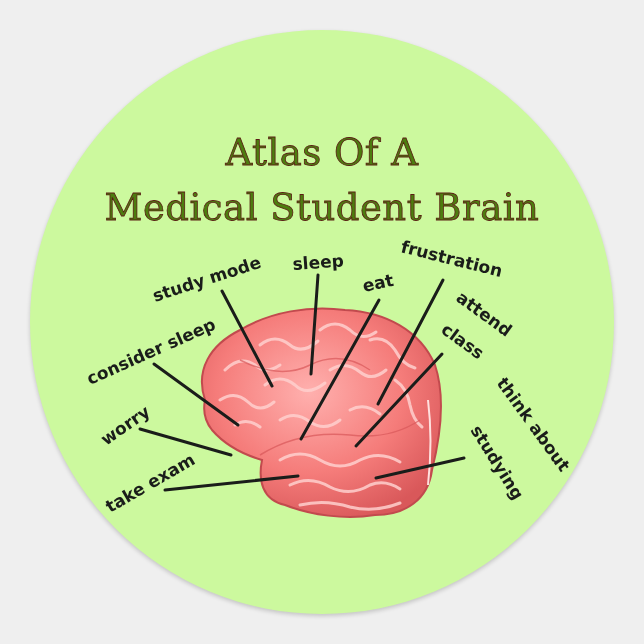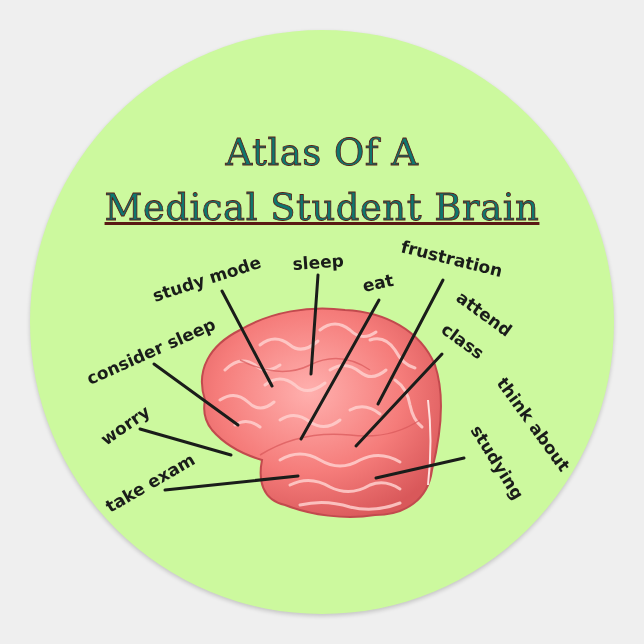--- a/index.html
+++ b/index.html
@@ -12,26 +12,26 @@
   .sticker {
     position: absolute; left: 30px; top: 30px;
     width: 584px; height: 584px; border-radius: 50%;
     background: #ccf99e;
     box-shadow: 0 2px 4px rgba(0,0,0,0.18);
     overflow: hidden;
   }
   .title {
     position: absolute; left: 0; width: 644px; text-align: center;
     font-family: "DejaVu Serif", "Liberation Serif", serif;
-    color: #0f766e;
+    color: #4d7c0f;
     -webkit-text-stroke: 0.8px #5a1a14;
     letter-spacing: 0.5px;
   }
   .title.l1 { top: 131px; font-size: 37px; }
-  .title.l2 { top: 186px; font-size: 37px; text-decoration: underline; }
+  .title.l2 { top: 186px; font-size: 37px; }
   svg.art { position: absolute; left: 0; top: 0; }
   .lbl {
     font-family: "DejaVu Sans", sans-serif;
     font-weight: bold; font-size: 17px; fill: #1a1d1a;
   }
 </style>
 </head>
 <body>
 
 <div class="sticker"></div>

